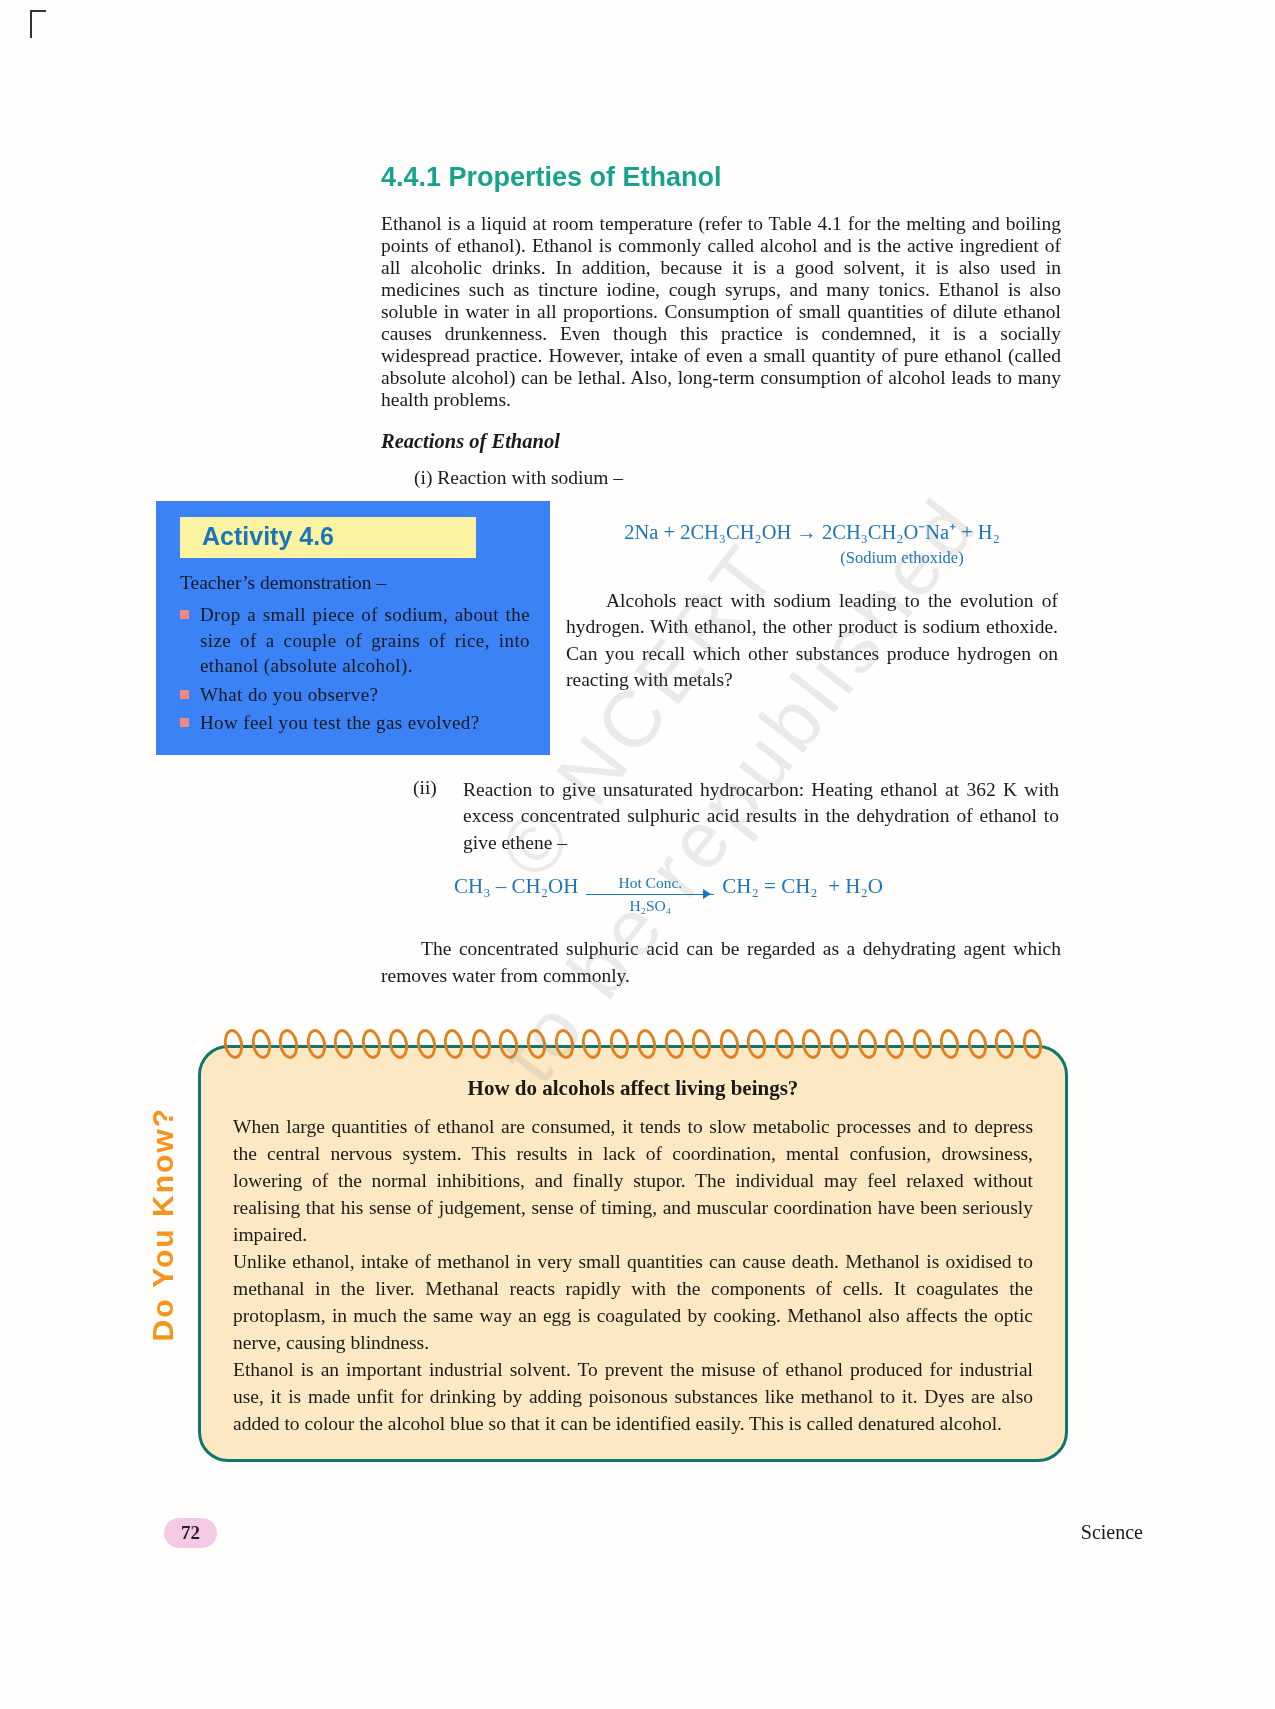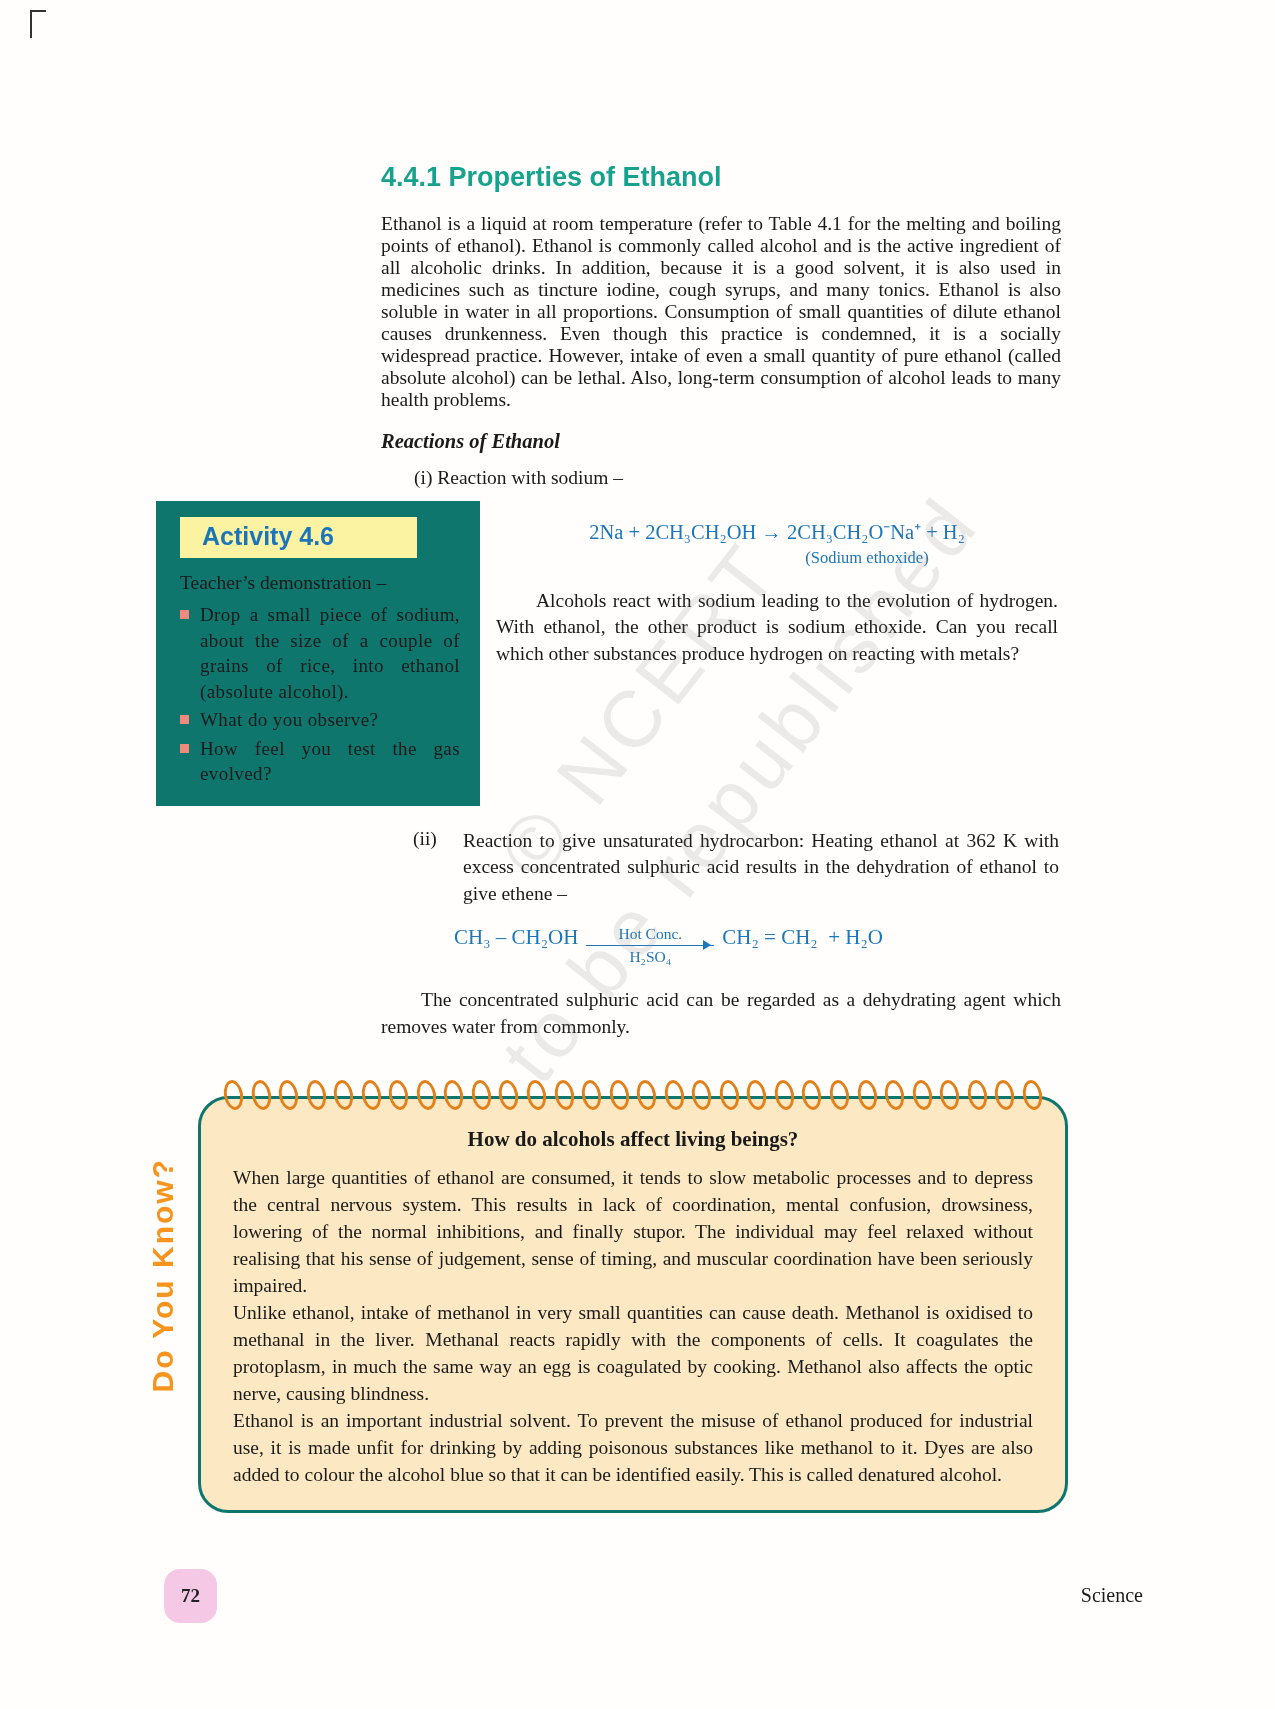--- a/index.html
+++ b/index.html
@@ -62,22 +62,22 @@
   }
   .rx-i { margin: 14px 0 0 378px; font-size: 19.5px; }
 
   .row {
     display: flex;
     margin: 12px 0 0 120px;
     width: 902px;
     gap: 16px;
   }
   .activity-box {
-    width: 324px;
-    background: #0f766e;
+    width: 394px;
+    background: #3b82f6;
     padding: 12px 20px 16px 22px;
     flex: none;
   }
   .activity-title {
     display: block;
     width: 84%;
     background: #fcf3a2;
     color: #1b75bb;
     font-family: "Liberation Sans", sans-serif;
     font-weight: bold;
@@ -173,21 +173,21 @@
     z-index: 2;
   }
 
   .footer {
     display: flex; justify-content: space-between; align-items: center;
     margin: 56px 132px 0 128px;
   }
   .page-pill {
     background: #f5c9e5;
     border-radius: 16px;
-    padding: 16px 17px;
+    padding: 4px 17px;
     font-weight: bold;
     font-size: 19px;
     color: #222;
   }
   .subject { font-size: 20px; }
   .year {
     position: absolute; bottom: 152px; left: 0; right: 0;
     text-align: center; font-size: 17px;
   }
 </style>

